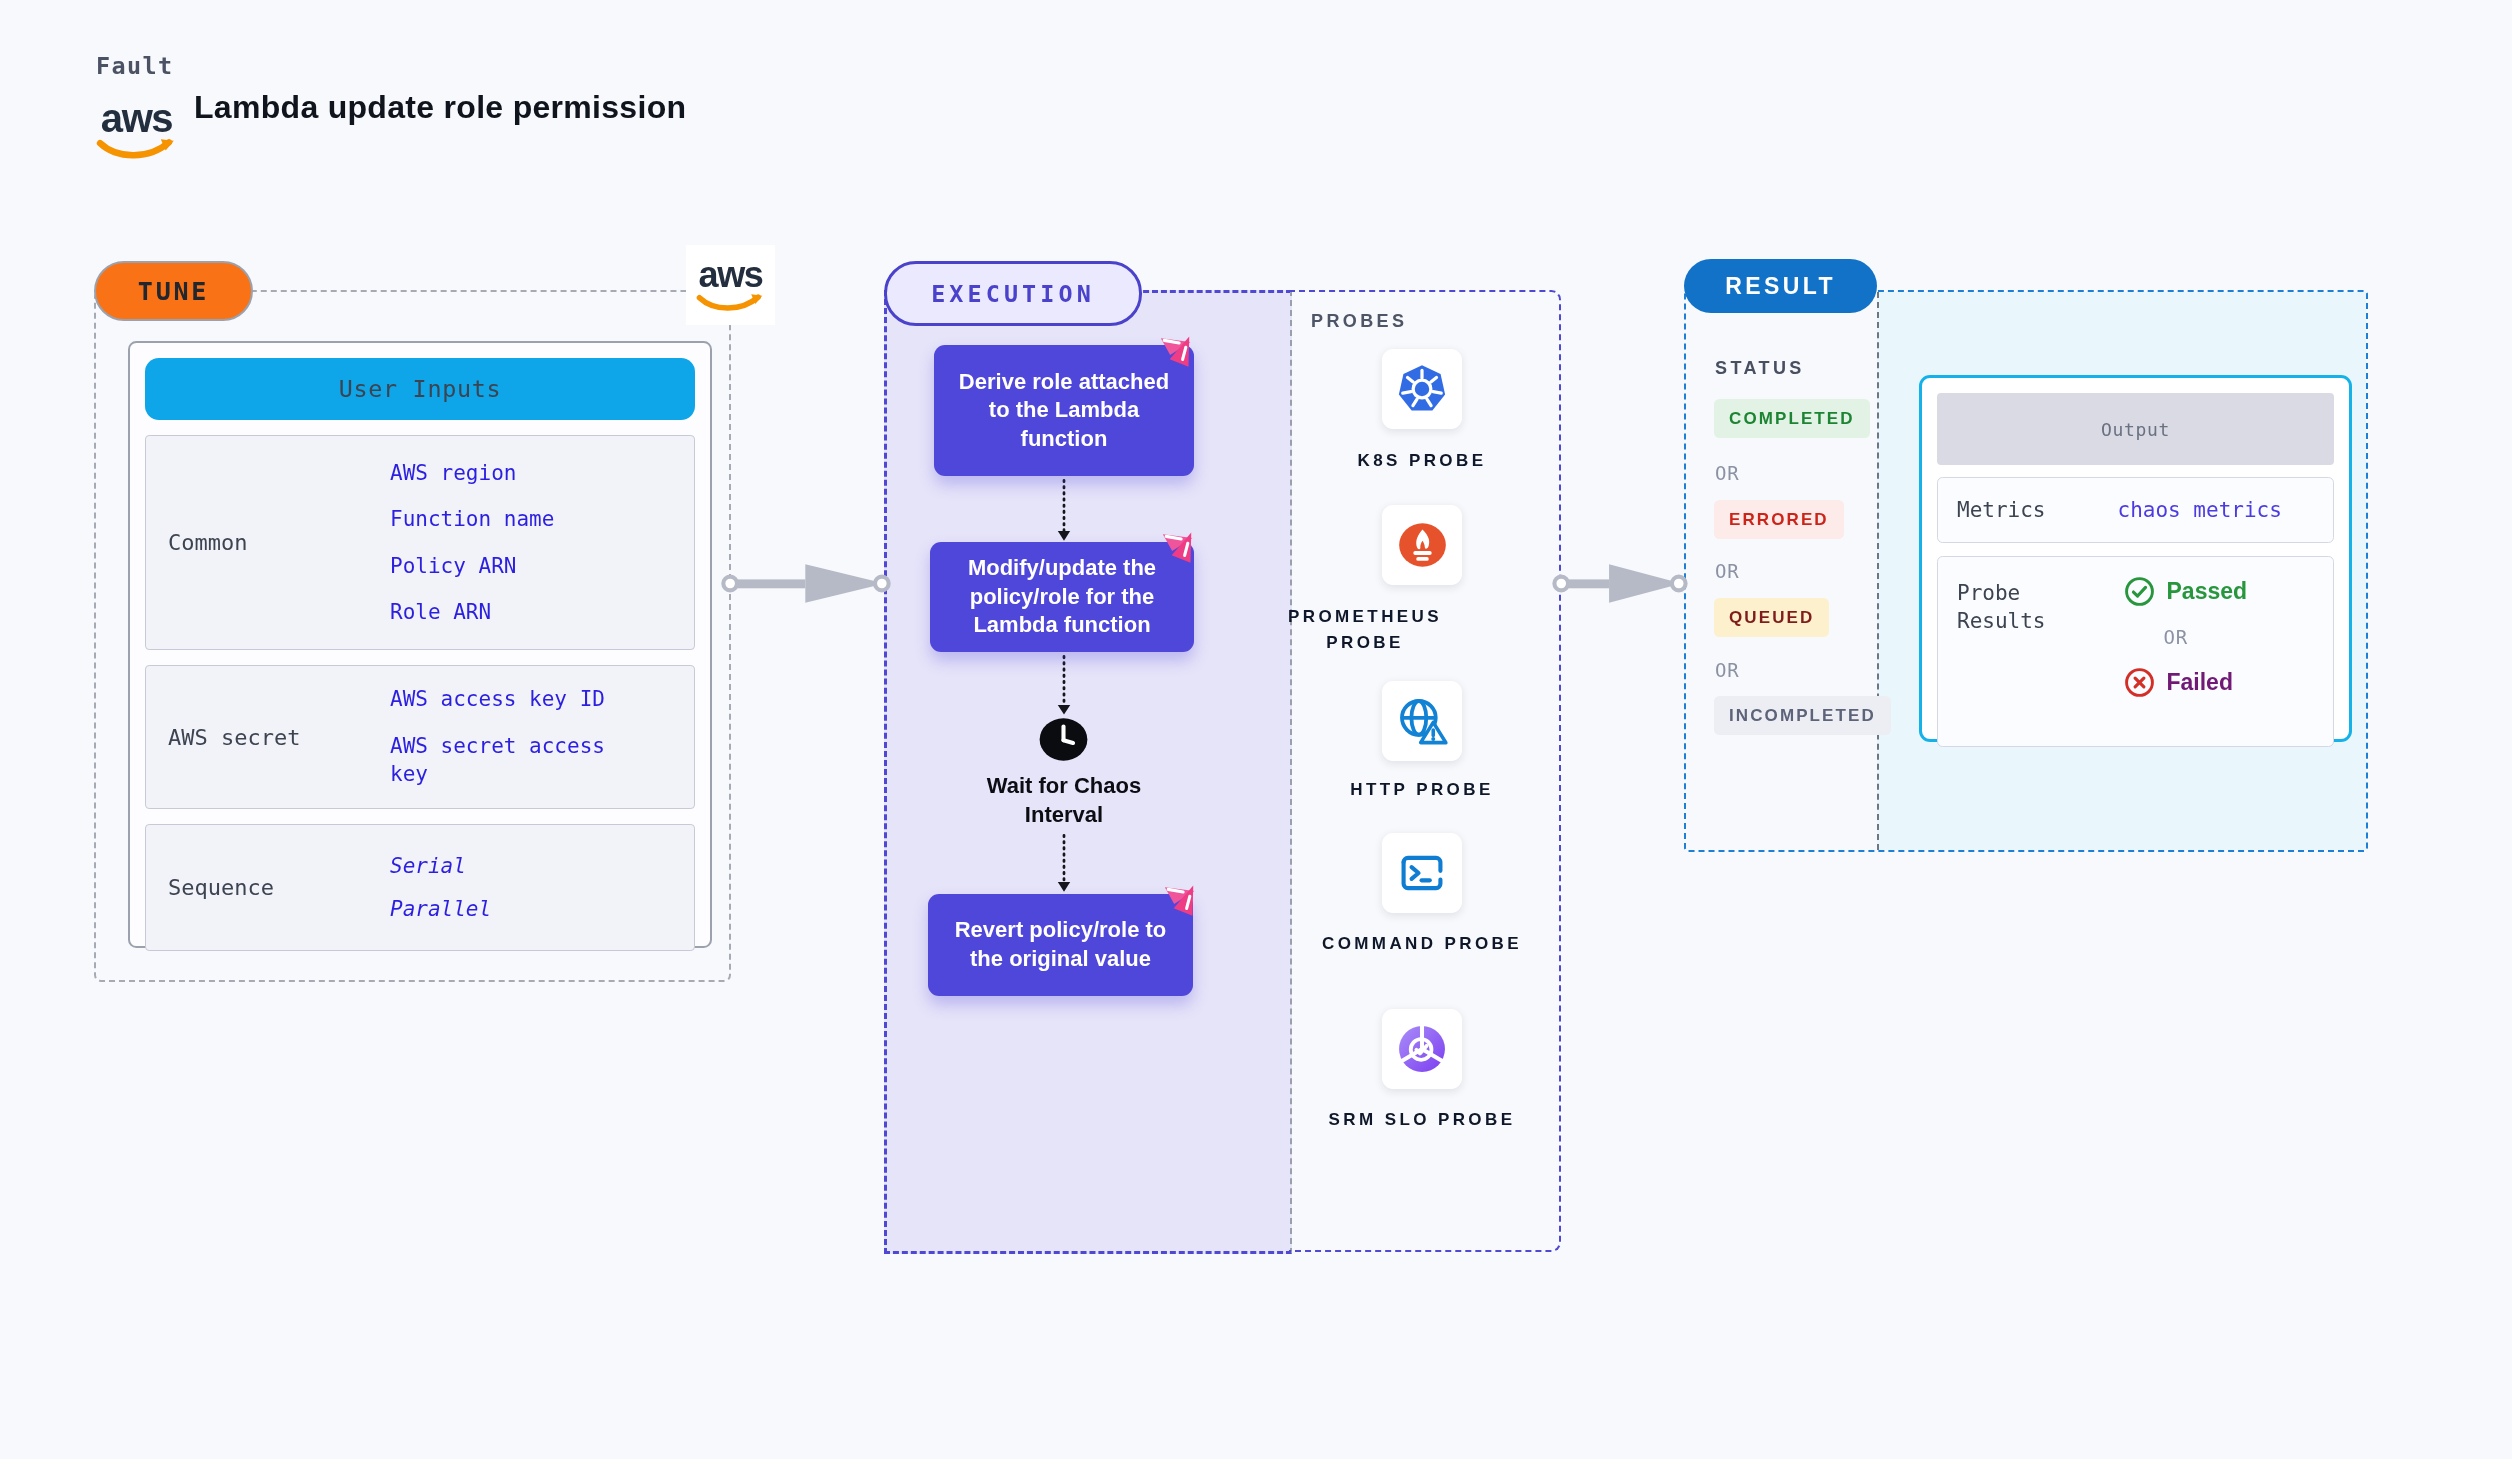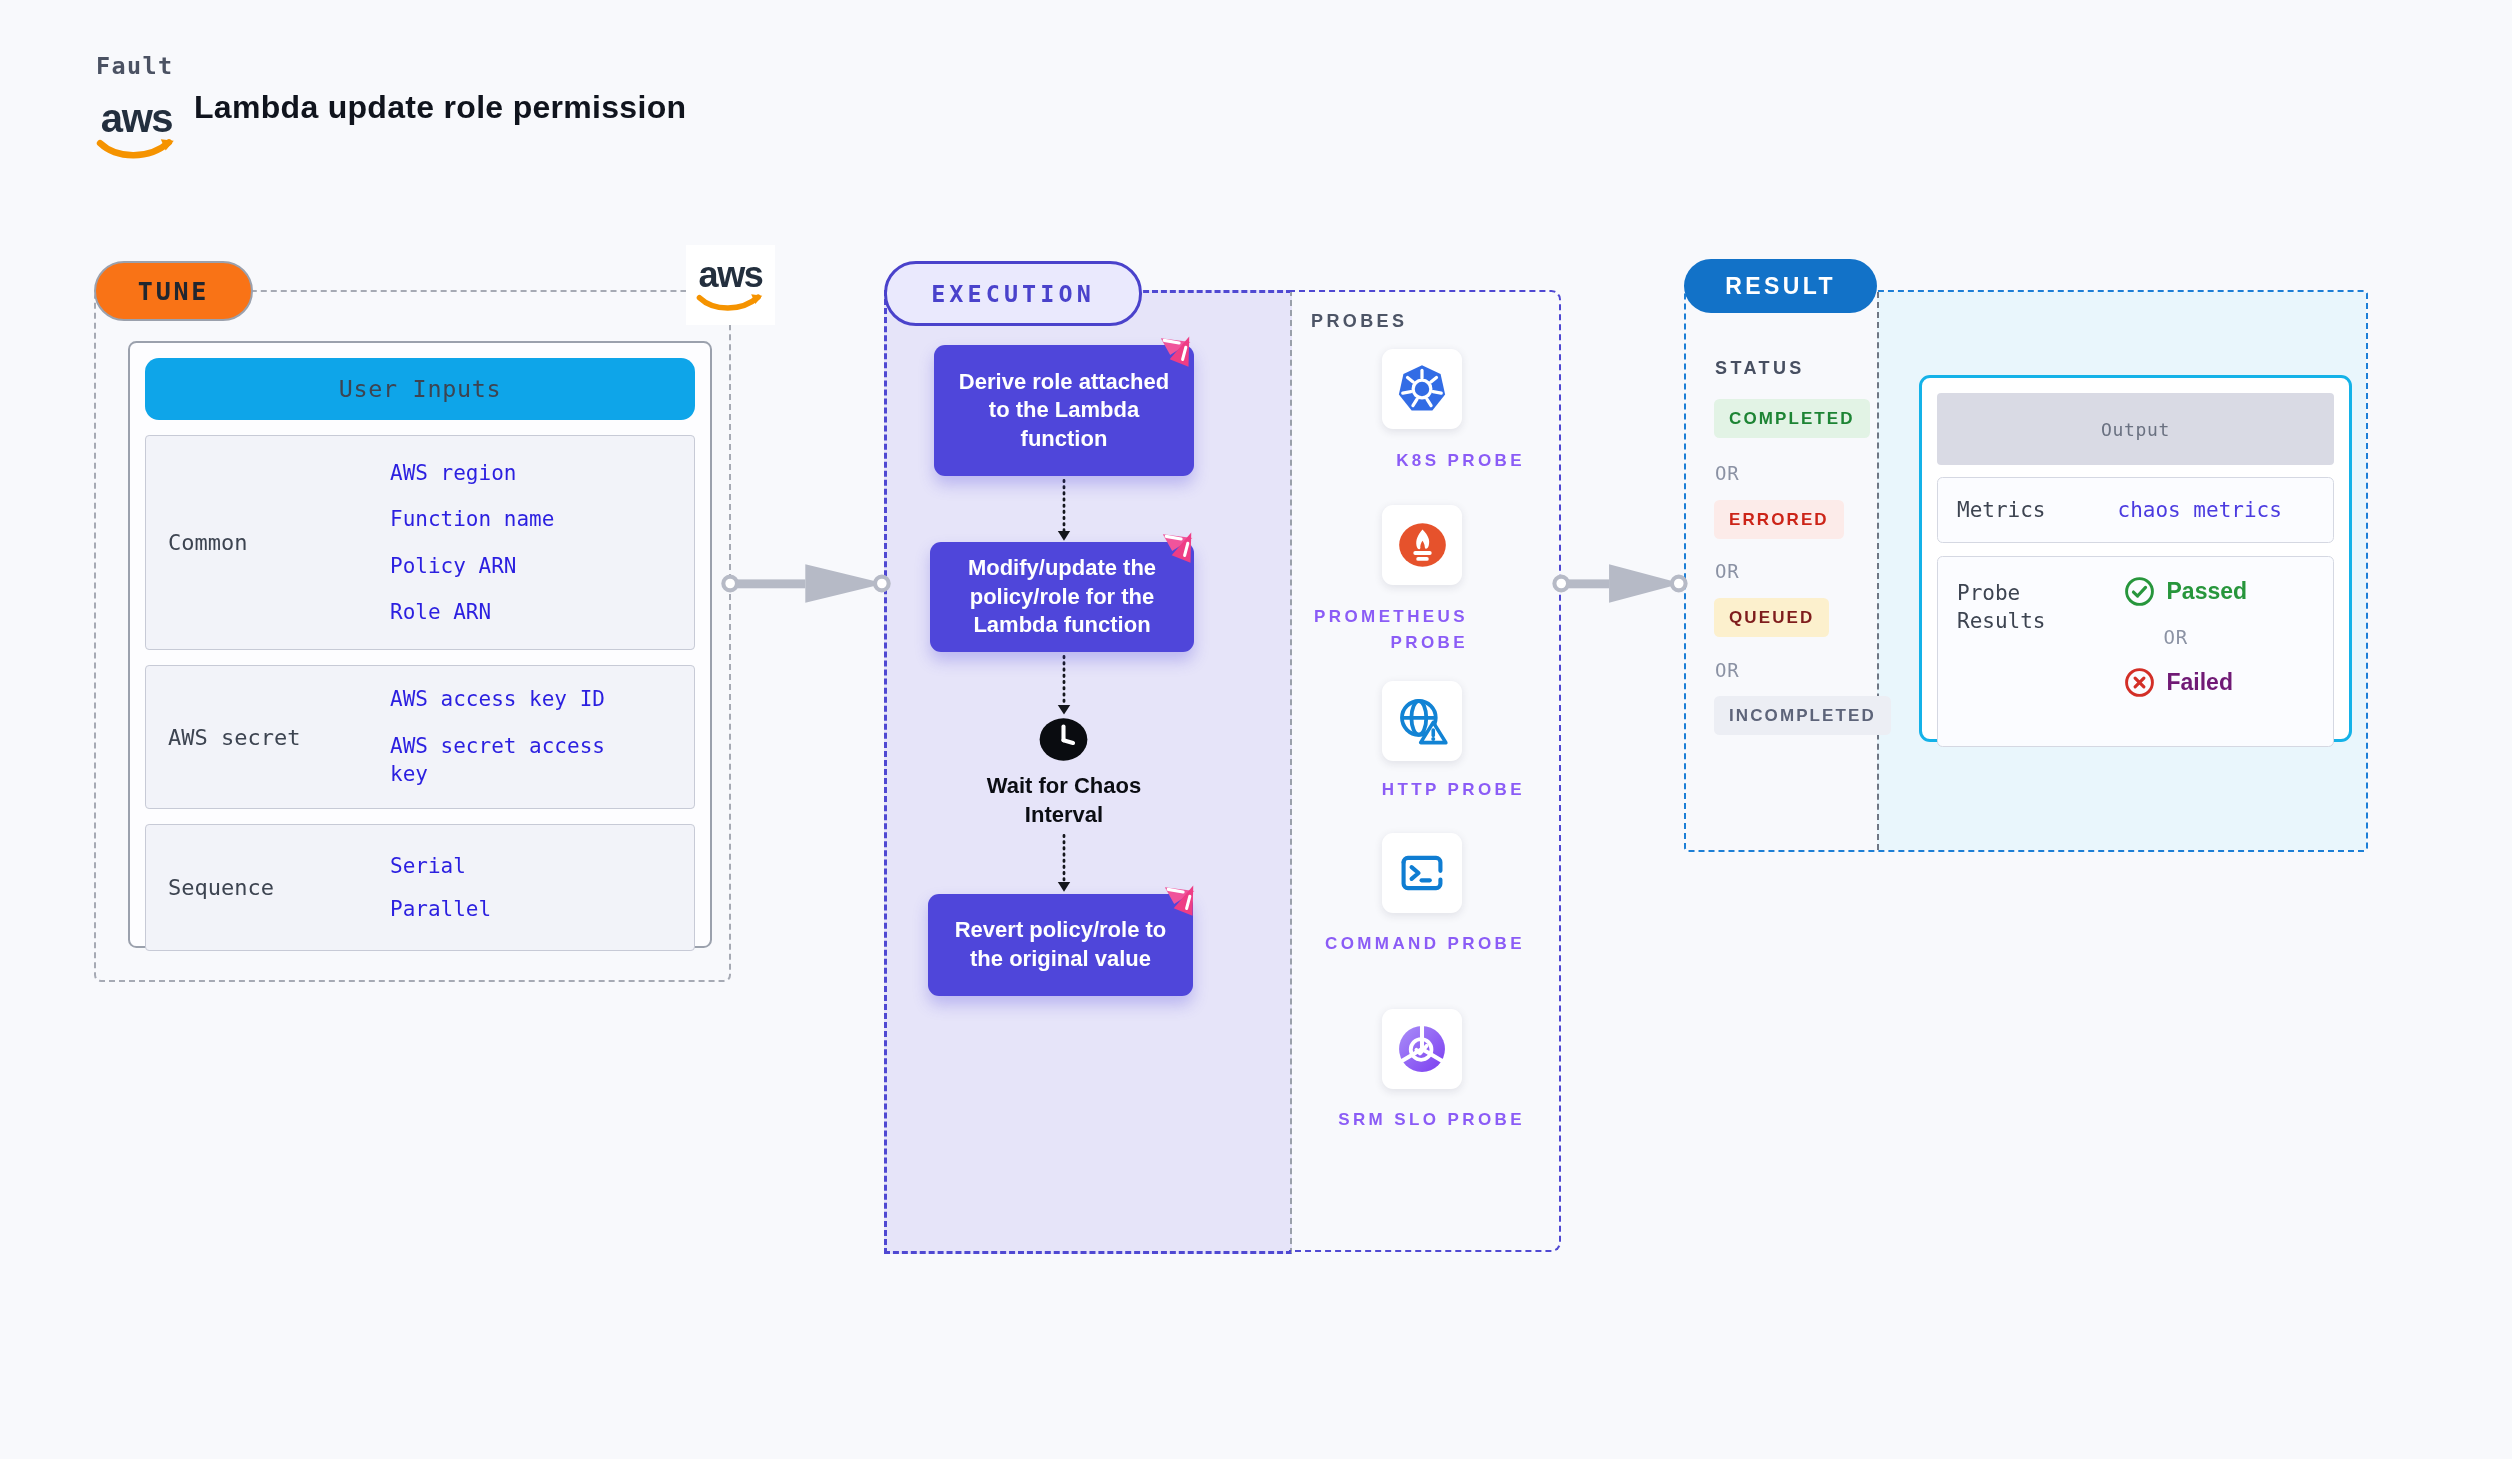--- a/index.html
+++ b/index.html
@@ -58,22 +58,22 @@
             justify-content:center;text-align:center;font-weight:bold;font-size:22px;line-height:1.3;
             box-shadow:0 8.3px 15px rgba(79,70,218,.28);z-index:5;padding:0 18px;box-sizing:border-box;}
   .chaos-badge{z-index:6;}
   .wait-label{font-weight:bold;color:#0b0d13;font-size:22px;text-align:center;line-height:1.3;z-index:5;}
 
   
   .probes-title{font-size:18px;font-weight:bold;letter-spacing:3.4px;color:#4d5566;z-index:5;
                 font-family:"Liberation Sans","DejaVu Sans",sans-serif;}
   .probe-card{width:80px;height:80px;background:#ffffff;border-radius:11px;display:flex;align-items:center;
               justify-content:center;box-shadow:0 2.8px 8.3px rgba(25,32,56,.10);z-index:5;}
-  .probe-label{width:206px;text-align:right;font-size:17px;font-weight:bold;letter-spacing:3.4px;
-               color:#8b5cf6;line-height:1.55;font-family:"Liberation Sans","DejaVu Sans",sans-serif;}
+  .probe-label{width:206px;text-align:center;font-size:17px;font-weight:bold;letter-spacing:3.4px;
+               color:#0f172a;line-height:1.55;font-family:"Liberation Sans","DejaVu Sans",sans-serif;}
 
   
   .status-title{font-size:18px;font-weight:bold;letter-spacing:3.4px;color:#474f61;
                 font-family:"Liberation Sans","DejaVu Sans",sans-serif;z-index:5;}
   .status-badge{display:inline-flex;align-items:center;justify-content:center;border-radius:5.5px;
                 font-size:17px;font-weight:bold;letter-spacing:2.1px;padding:9.6px 15px;z-index:5;
                 font-family:"Liberation Sans","DejaVu Sans",sans-serif;}
   .or-label{font-size:19px;color:#8b92a4;letter-spacing:0.7px;z-index:5;}
 
   
@@ -138,21 +138,21 @@
     <div class="ui-row" style="height:144px;">
       <div class="ui-row-label">AWS secret</div>
       <div class="ui-row-values" style="width:254px;">
         <span class="ui-link">AWS access key ID</span>
         <span class="ui-link">AWS secret access key</span>
       </div>
     </div>
 
     <div class="ui-row" style="height:127px;">
       <div class="ui-row-label">Sequence</div>
-      <div class="ui-row-values" style="gap:14px;">
+      <div class="ui-row-values" style="gap:14px;font-style:italic;">
         <span class="ui-link">Serial</span>
         <span class="ui-link">Parallel</span>
       </div>
     </div>
   </div>
 
   <svg class="abs" style="left:720px;top:563px;z-index:4;" width="172" height="41" viewBox="0 0 250 60">
     <rect x="14" y="24" width="110" height="13" fill="#b6bac6"></rect>
     <polygon points="124,2 124,58 240,30" fill="#b6bac6"></polygon>
     <circle cx="14" cy="30" r="10" fill="#ffffff" stroke="#b6bac6" stroke-width="6"></circle>

